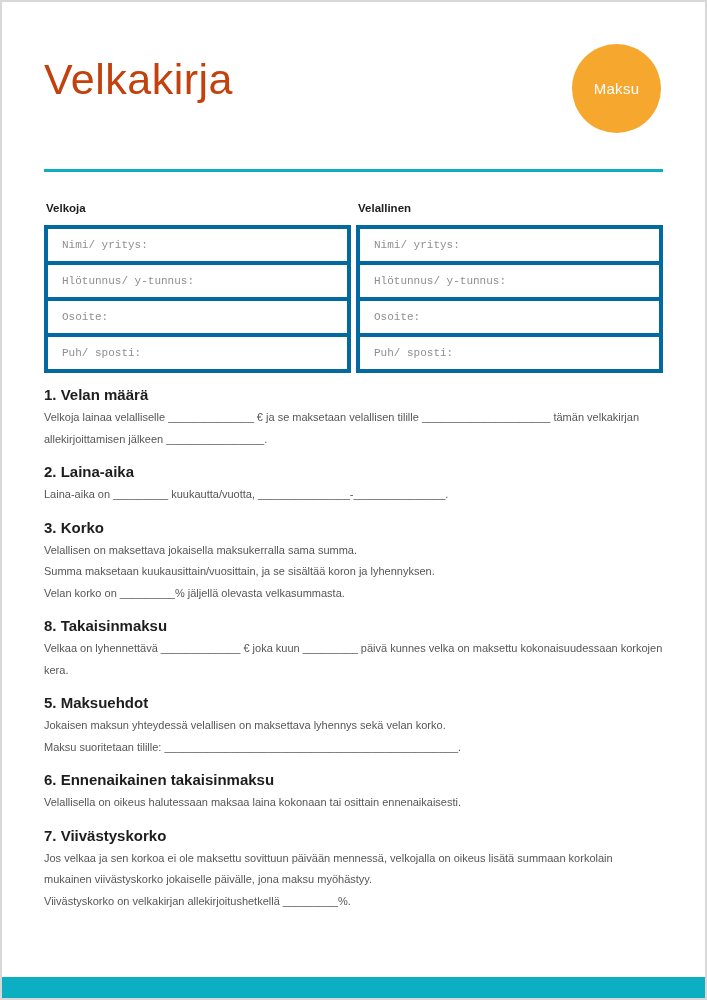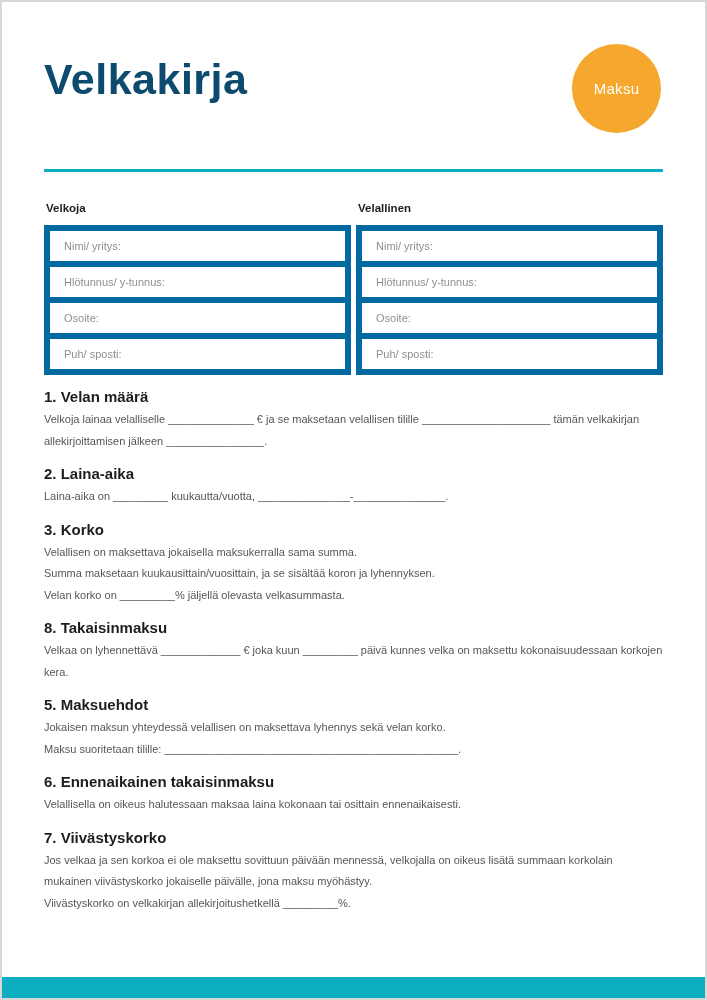--- a/index.html
+++ b/index.html
@@ -14,22 +14,22 @@
     font-family: "Liberation Sans", sans-serif;
     color: #555555;
   }
   .content { padding: 0 42px; }
 
   
   .doc-title {
     margin: 52px 0 0 0;
     font-size: 43px;
     line-height: 50px;
-    font-weight: bold;
-    color: #0c4a6e;
+    font-weight: normal;
+    color: #c2410c;
     letter-spacing: 0.5px;
   }
   .logo-badge {
     position: absolute;
     top: 42px;
     right: 44px;
     width: 89px;
     height: 89px;
     border-radius: 50%;
     background: #f5a72e;
@@ -62,25 +62,26 @@
     color: #1d1d1d;
     margin-bottom: 11px;
     padding-left: 2px;
   }
   .party-table {
     width: 100%;
     border-collapse: collapse;
   }
   .party-table td {
     height: 36px;
-    border: 6px solid #0369a1;
+    border: 4px solid #0369a1;
     padding: 0 0 0 14px;
     font-size: 11px;
     color: #8f8f8f;
     vertical-align: middle;
+    font-family: Liberation Mono, monospace;
   }
 
   
   .sections { margin-top: 9px; }
   .doc-section { margin-top: 11px; }
   .doc-section h3 {
     margin: 0 0 2px 0;
     font-size: 15px;
     line-height: 21px;
     font-weight: bold;

